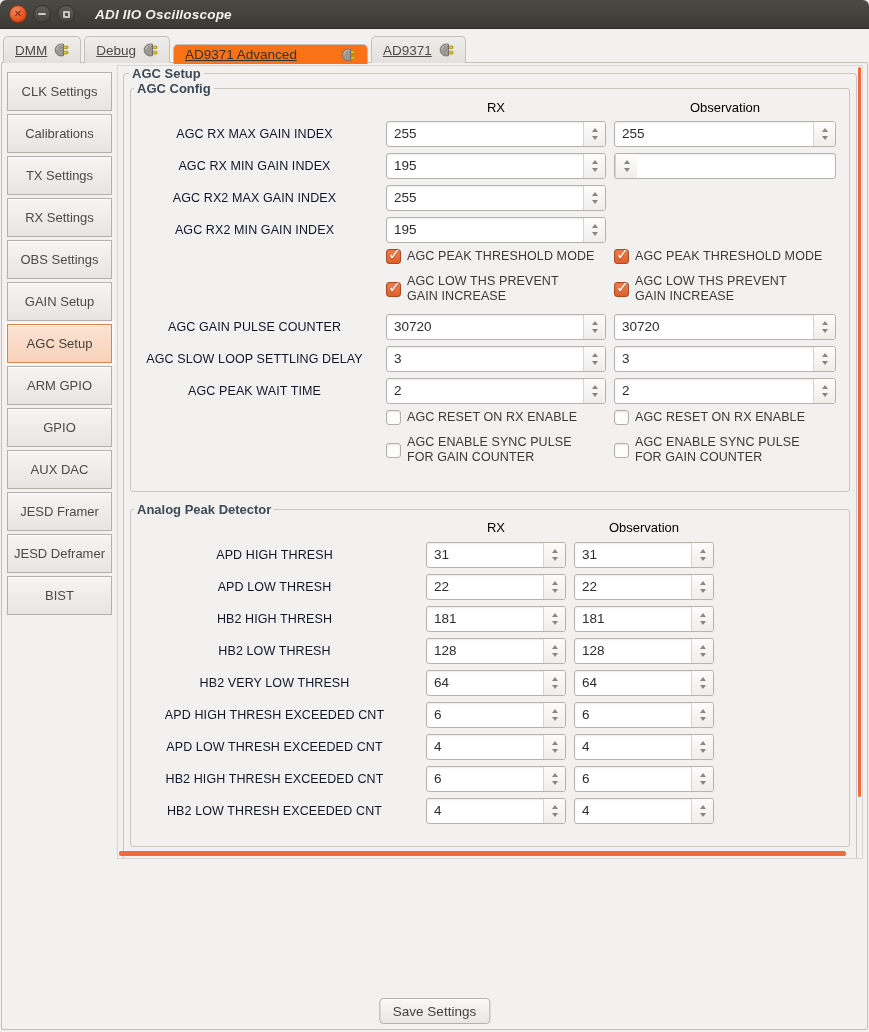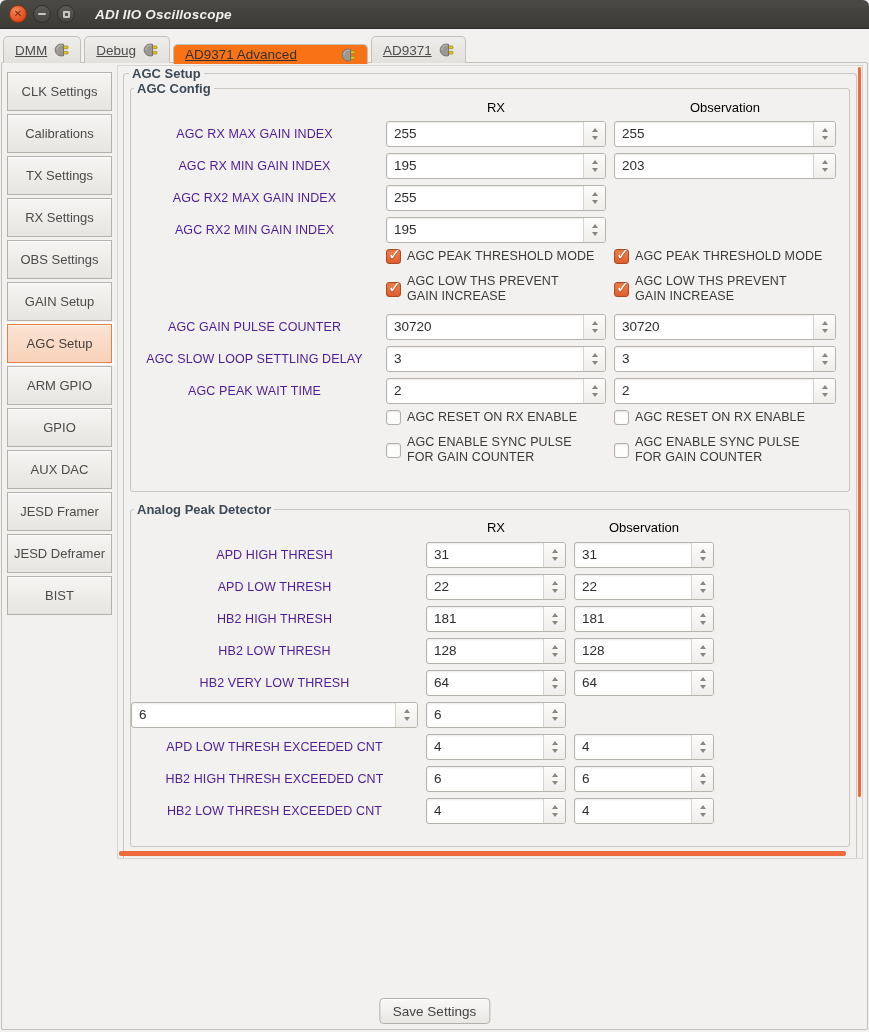--- a/index.html
+++ b/index.html
@@ -59,21 +59,21 @@
   legend{font-weight:bold;font-size:13px;color:#3d4a57;padding:0 3px;margin-left:3px;}
   .frame-outer{margin:0 5px;padding:0 2px 8px 2px;height:950px;box-sizing:border-box;border-bottom:none;border-radius:4px 4px 0 0;}
   .group{margin:0 4px 10px 4px;padding:2px 5px 16px 0;}
   .group-0{--c1:247px;--c2:220px;--c3:222px;}
   .group-1{--c1:287px;--c2:140px;--c3:140px;}
   .grid-row{display:grid;grid-template-columns:var(--c1) var(--c2) var(--c3);
     column-gap:8px;align-items:center;margin-bottom:6px;}
   .grid-row.head{margin-bottom:5px;height:18px;}
   .grid-row.checkrow{margin-bottom:9px;}
   .col-head{text-align:center;font-size:13px;color:#000000;}
-  .row-label{text-align:center;font-size:12.5px;color:#4c1d95;letter-spacing:.1px;}
+  .row-label{text-align:center;font-size:12.5px;color:#0f172a;letter-spacing:.1px;}
   .cell{min-height:1px;}
 
   
   .spinbox{display:flex;height:26px;background:#fff;border:1px solid #b6b2ac;border-radius:3px;
     box-sizing:border-box;overflow:hidden;box-shadow:inset 0 1px 2px rgba(0,0,0,.08);}
   .spin-value{flex:1;font-size:13.5px;color:#2d2d2d;padding:4px 0 0 7px;}
   .spin-btns{width:21px;border-left:1px solid #d7d4ce;background:linear-gradient(#fcfcfb,#f0eeeb);
     display:flex;flex-direction:column;align-items:center;justify-content:center;gap:4px;}
   .sb{display:flex;align-items:center;justify-content:center;width:100%;cursor:default;}
   .tri-up{width:0;height:0;border-left:3.5px solid transparent;border-right:3.5px solid transparent;
@@ -261,21 +261,20 @@
                       <i class="tri-up"></i>
                     </span>
                     <span class="sb">
                       <i class="tri-down"></i>
                     </span>
                   </span>
                 </div>
               </div>
               <div class="cell">
                 <div class="spinbox">
-                  <span class="spin-value">203</span>
                   <span class="spin-btns">
                     <span class="sb">
                       <i class="tri-up"></i>
                     </span>
                     <span class="sb">
                       <i class="tri-down"></i>
                     </span>
                   </span>
                 </div>
               </div>
@@ -612,20 +611,21 @@
                       <i class="tri-up"></i>
                     </span>
                     <span class="sb">
                       <i class="tri-down"></i>
                     </span>
                   </span>
                 </div>
               </div>
             </div>
             <div class="grid-row">
+              <div class="row-label">APD HIGH THRESH EXCEEDED CNT</div>
               <div class="cell">
                 <div class="spinbox">
                   <span class="spin-value">6</span>
                   <span class="spin-btns">
                     <span class="sb">
                       <i class="tri-up"></i>
                     </span>
                     <span class="sb">
                       <i class="tri-down"></i>
                     </span>

